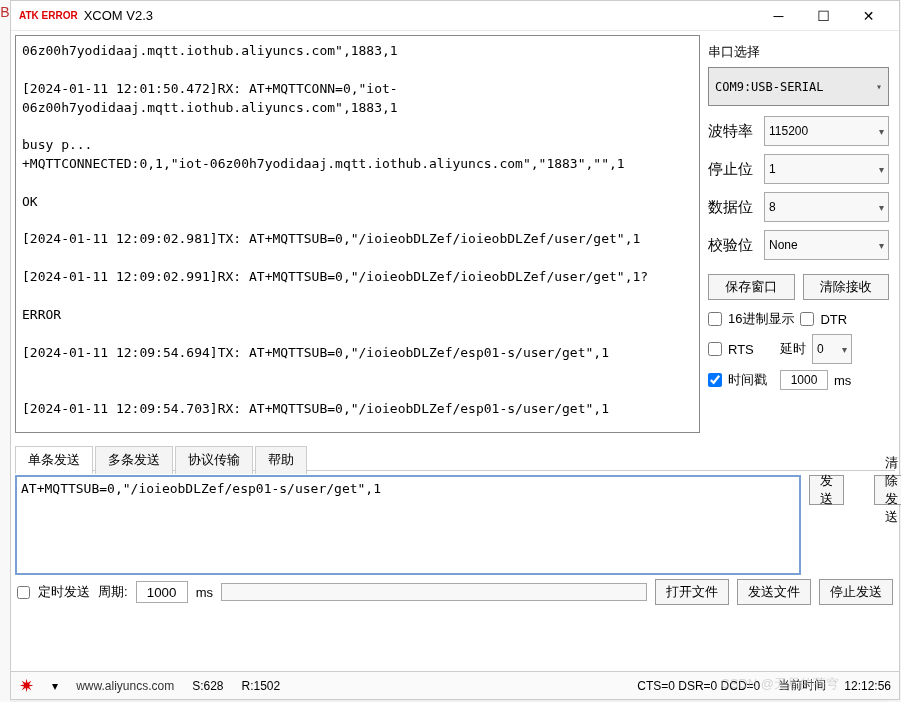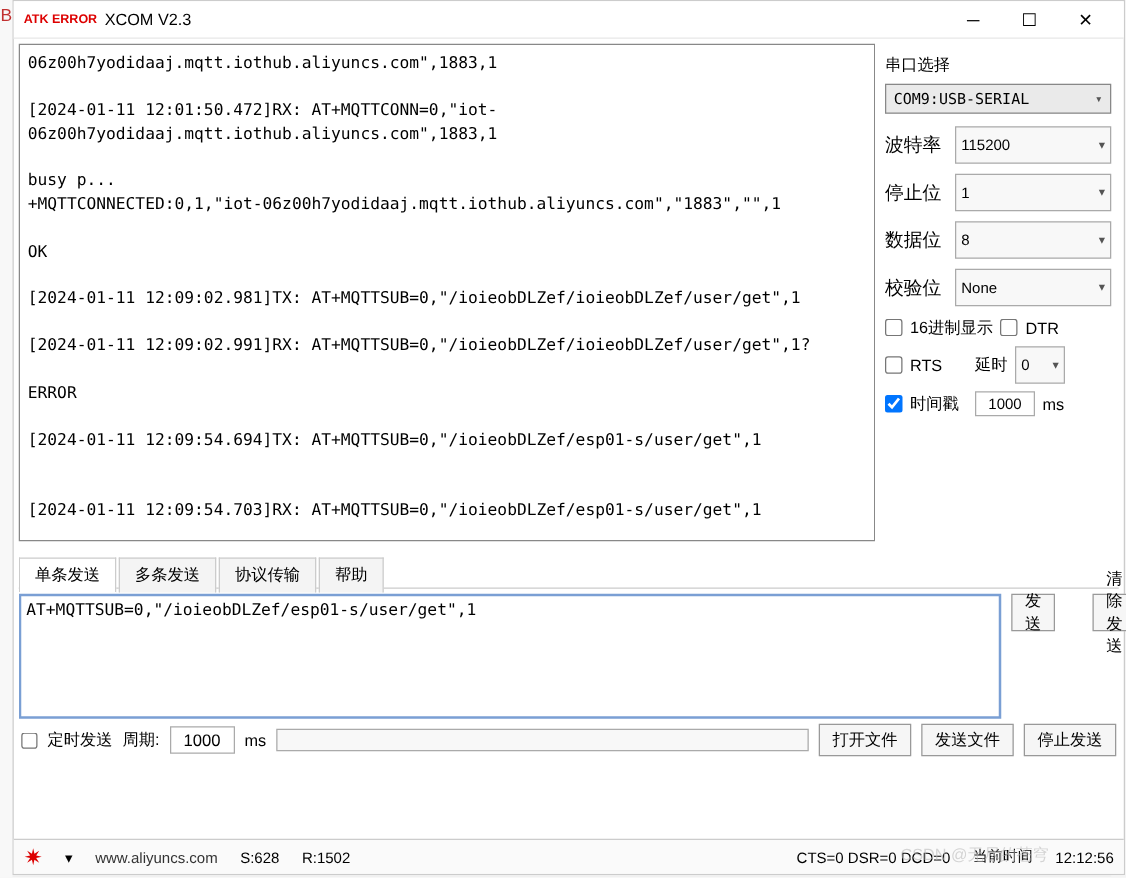--- a/index.html
+++ b/index.html
@@ -10,21 +10,21 @@
 .titlebar .icon { font-size: 10px; color: #d00; font-weight: bold; line-height: 1; margin-right: 6px; }
 .titlebar .title { flex: 1; font-size: 13px; }
 .titlebar .win-btn { width: 45px; height: 28px; display: flex; align-items: center; justify-content: center; font-size: 14px; }
 .main-area { display: flex; height: 405px; }
 .rx-area { flex: 1; border: 1px solid #888; margin: 4px 4px 3px 4px; padding: 6px; font-family: "SimSun", monospace; font-size: 13px; line-height: 1.45; white-space: pre-wrap; overflow-y: auto; background: #fff; }
 .right-panel { width: 195px; padding: 8px 10px 4px 4px; }
 .rp-title { font-size: 13px; margin-bottom: 6px; margin-top: 4px; }
 .rp-row { display: flex; align-items: center; margin-bottom: 8px; gap: 6px; }
 .rp-row label { width: 50px; font-size: 15px; }
 .rp-select, .rp-combo { flex: 1; height: 30px; border: 1px solid #aaa; background: #f8f8f8; font-size: 12px; padding: 0 4px; position: relative; display: flex; align-items: center; justify-content: space-between; }
-.rp-combo-full { width: 100%; height: 24px; border: 1px solid #888; background: #eaeaea; display: flex; align-items: center; justify-content: space-between; padding: 0 6px; margin-bottom: 10px; font-family: monospace; font-size: 12px; }
+.rp-combo-full { width: 100%; height: 39px; border: 1px solid #888; background: #eaeaea; display: flex; align-items: center; justify-content: space-between; padding: 0 6px; margin-bottom: 10px; font-family: monospace; font-size: 12px; }
 .chev { font-size: 10px; color: #555; }
 .rp-btn { border: 1px solid #999; background: #f6f6f6; height: 26px; padding: 0 10px; font-size: 13px; display: flex; align-items: center; justify-content: center; cursor: pointer; }
 .port-op-btn { flex: 1; display: flex; align-items: center; justify-content: center; gap: 4px; }
 .red-dot { width: 12px; height: 12px; border-radius: 50%; background: #f00; border: 1px solid #800; display: inline-block; }
 .rp-btn-row { display: flex; gap: 8px; margin: 14px 0 10px 0; }
 .rp-btn-row .rp-btn { flex: 1; }
 .chk-row { display: flex; align-items: center; gap: 6px; margin: 6px 0; font-size: 13px; }
 .chk-row input[type=checkbox] { width: 14px; height: 14px; }
 .small-input { width: 48px; height: 20px; border: 1px solid #aaa; font-size: 12px; text-align: center; }
 .tabs { display: flex; border-bottom: 1px solid #ccc; margin: 6px 4px 0 4px; }
@@ -120,20 +120,24 @@
         </div>
       </div>
       <div class="rp-row">
         <label>校验位</label>
         <div class="rp-select">
           <span>None</span>
             <span class="chev">▾</span>
         </div>
       </div>
 
+      <div class="rp-btn-row">
+        <div class="rp-btn">保存窗口</div>
+        <div class="rp-btn">清除接收</div>
+      </div>
 
       <div class="chk-row">
         <input type="checkbox" style="">
         <span>16进制显示</span>
         <input type="checkbox" style="">
         <span>DTR</span>
       </div>
       <div class="chk-row">
         <input type="checkbox" style="">
         <span style="width:46px">RTS</span>

